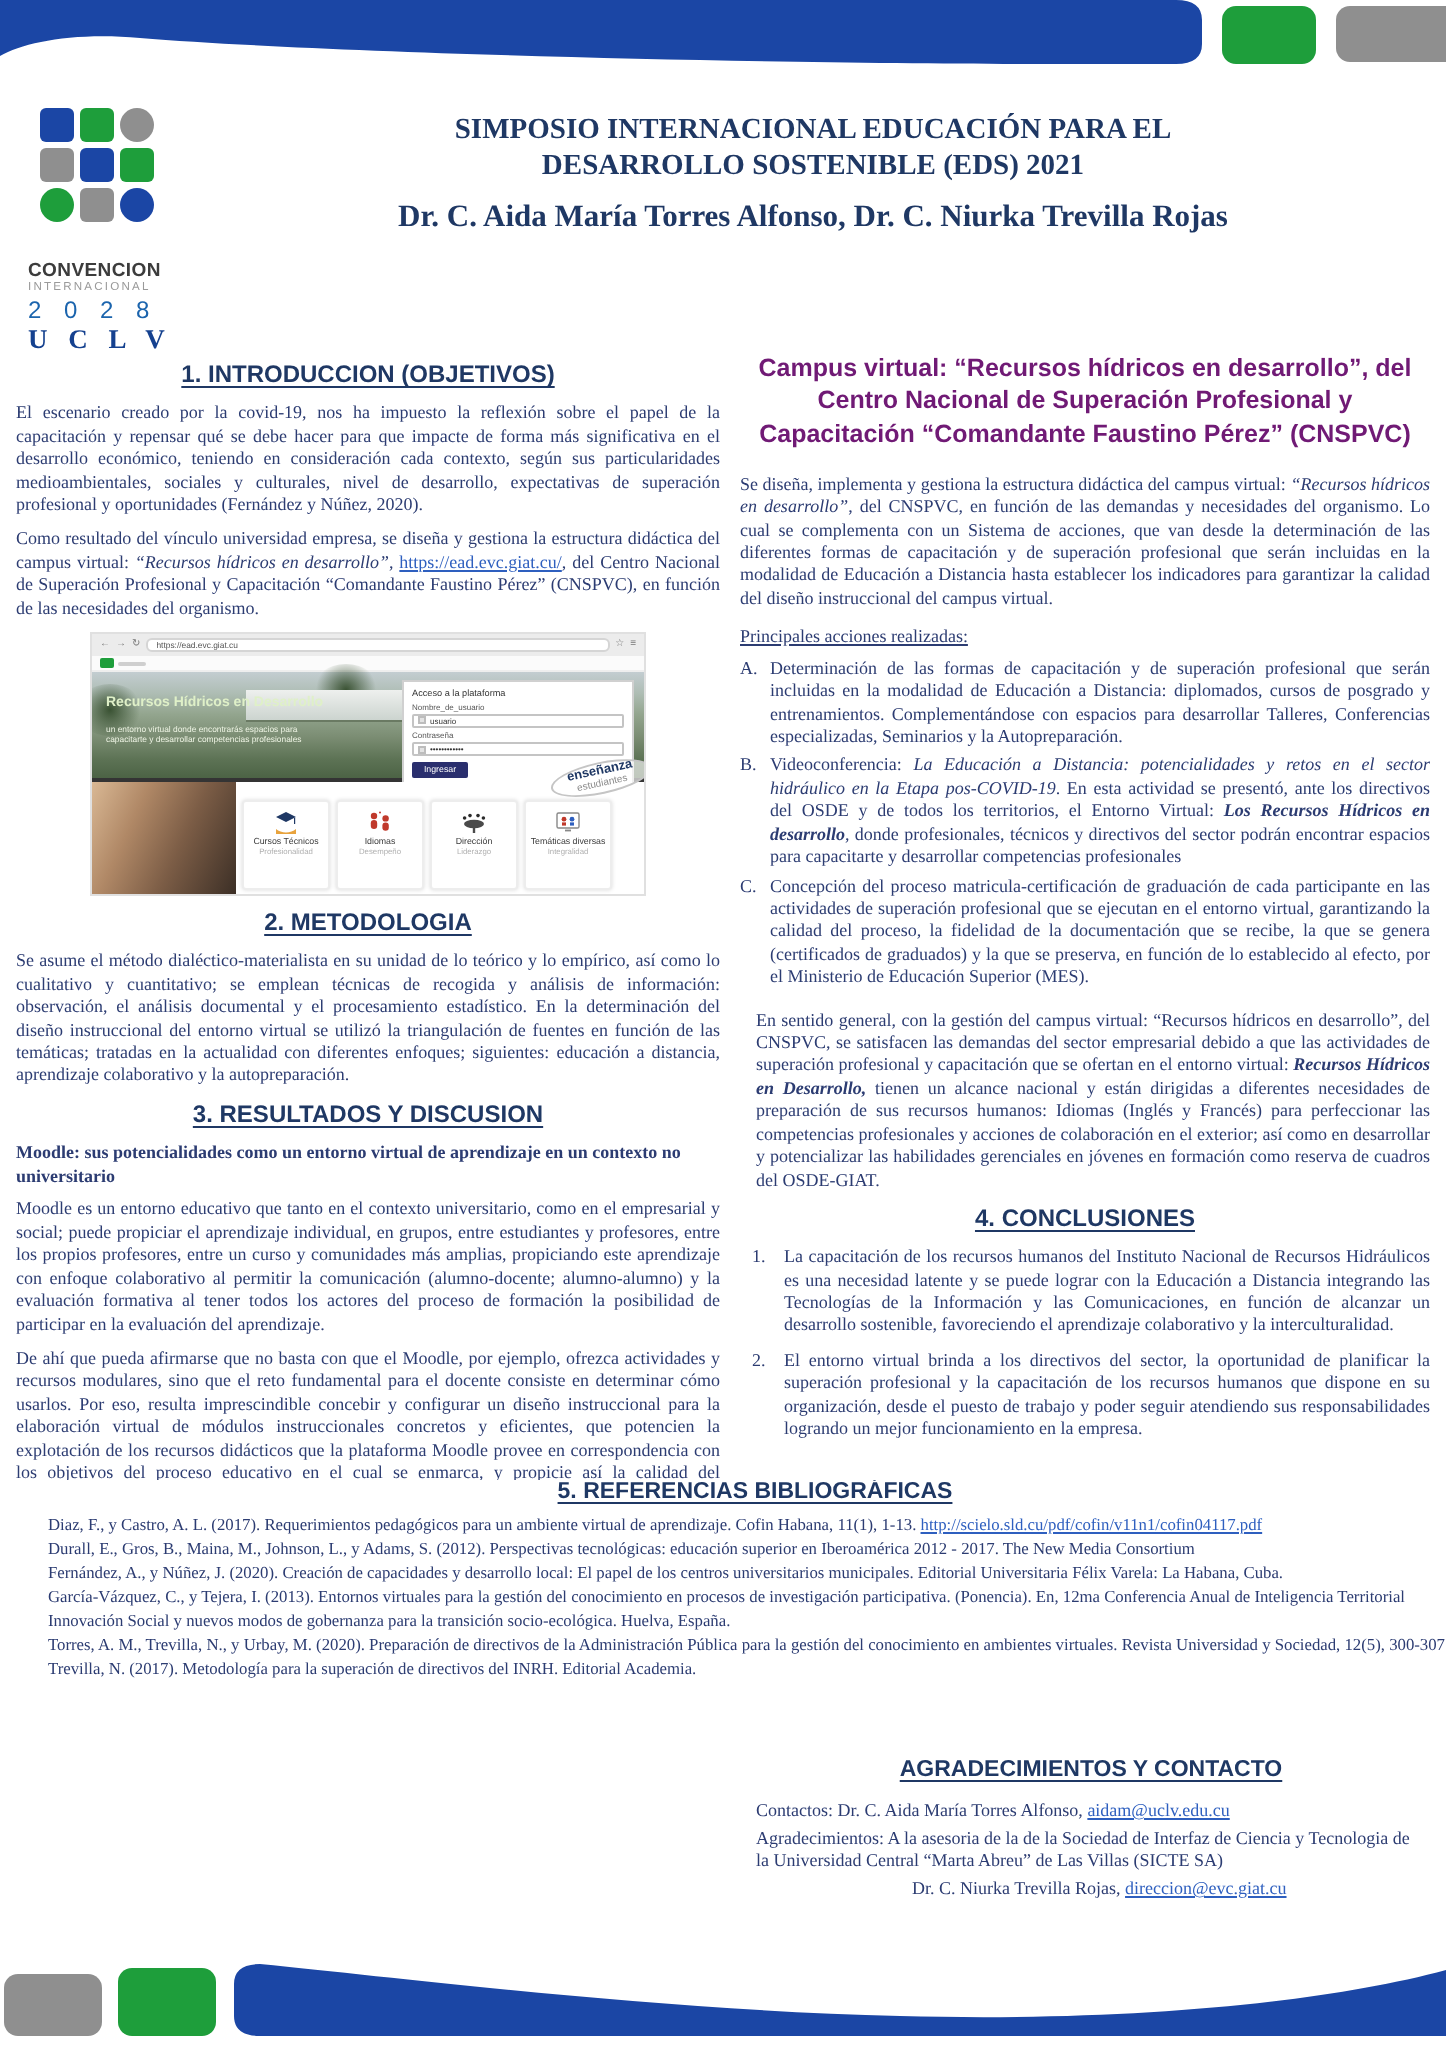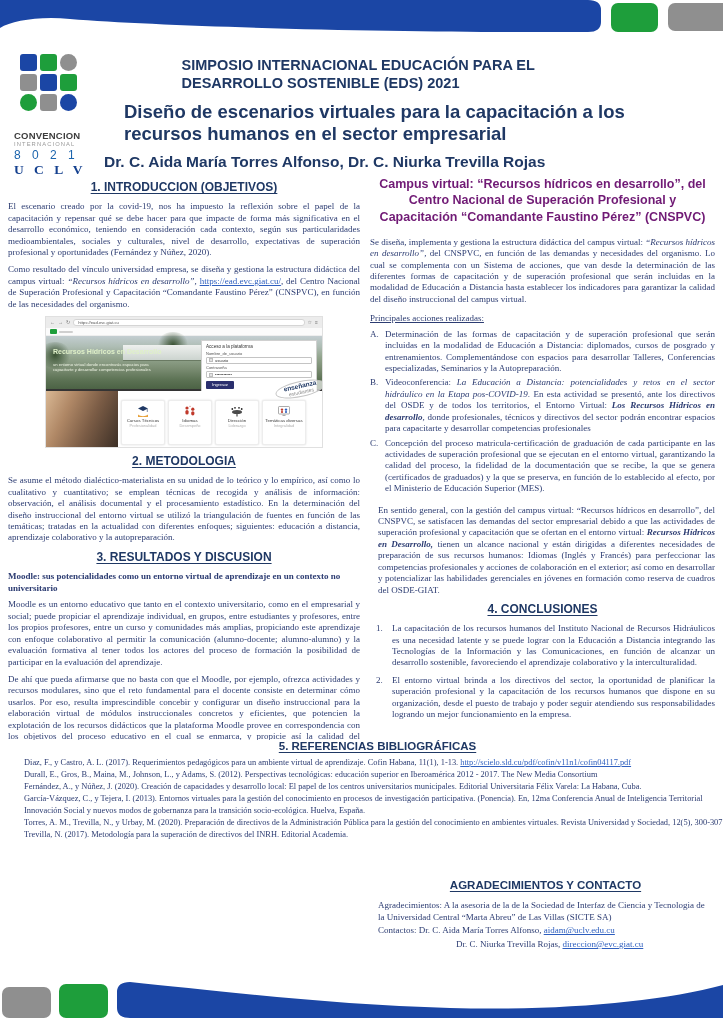--- a/index.html
+++ b/index.html
@@ -17,21 +17,21 @@
   .hdr { position:absolute; top:52px; left:0; width:723px; display:flex; }
   .logo { width:104px; flex:none; padding-left:14px; padding-top:2px; font-family:"Liberation Sans", sans-serif; }
   .logo-grid { display:grid; grid-template-columns:repeat(3,17px); grid-auto-rows:17px; gap:3px; margin-left:6px; }
   .cell { border-radius:3px; }
   .round { border-radius:50%; }
   .c-blue { background:#1b46a5; } .c-green { background:#1e9e3b; } .c-gray { background:#8f8f8f; }
   .logo-l1 { font-size:9.5px; font-weight:bold; color:#3c3c3c; letter-spacing:.2px; margin-top:19px; }
   .logo-l2 { font-size:5.8px; color:#9a9a9a; letter-spacing:1.1px; }
   .logo-l3 { font-size:12px; color:#1b64ad; letter-spacing:4px; margin-top:1px; }
   .logo-l4 { font-size:13.5px; color:#15418f; font-weight:bold; letter-spacing:3.5px; font-family:"Liberation Serif", serif; }
-  .titles { flex:1; font-family:Liberation Sans, sans-serif; padding-right:14px; }
+  .titles { flex:1; text-align:center; font-family:Liberation Serif, serif; padding-right:14px; }
   .t-symposium { font-size:14.5px; font-weight:bold; color:#1f3864; line-height:1.25; max-width:450px; margin:4px auto 0; }
   .t-main { font-size:18.5px; font-weight:bold; color:#1f3864; line-height:1.18; max-width:565px; margin:9px auto 0; }
   .t-authors { font-size:15.5px; font-weight:bold; color:#1f3864; margin-top:8px; }
 
   
   .col { position:absolute; top:174px; height:566px; overflow:hidden; font-size:9px; line-height:1.27; }
   .col-left  { left:8px;  width:352px; }
   .col-right { left:370px; width:345px; }
   .sec-h {
     font-family:"Liberation Sans", sans-serif; font-weight:bold; color:#1f3864;
@@ -126,26 +126,25 @@
         <div class="cell c-gray round"></div>
         <div class="cell c-gray"></div>
         <div class="cell c-blue"></div>
         <div class="cell c-green"></div>
         <div class="cell c-green round"></div>
         <div class="cell c-gray"></div>
         <div class="cell c-blue round"></div>
       </div>
       <div class="logo-l1">CONVENCION</div>
       <div class="logo-l2">INTERNACIONAL</div>
-      <div class="logo-l3">8 0 2 1</div>
+      <div class="logo-l3">2 0 2 8</div>
       <div class="logo-l4">U C L V</div>
     </div>
     <div class="titles">
       <div class="t-symposium">SIMPOSIO INTERNACIONAL EDUCACIÓN PARA EL DESARROLLO SOSTENIBLE (EDS) 2021</div>
-      <div class="t-main">Diseño de escenarios virtuales para la capacitación a los recursos humanos en el sector empresarial</div>
       <div class="t-authors">Dr. C. Aida María Torres Alfonso, Dr. C. Niurka Trevilla Rojas</div>
     </div>
   </div>
 
   <div class="col col-left">
     <div class="sec-h">1. INTRODUCCION (OBJETIVOS)</div>
     <div class="p">El escenario creado por la covid-19, nos ha impuesto la reflexión sobre el papel de la capacitación y repensar qué se debe hacer para que impacte de forma más significativa en el desarrollo económico, teniendo en consideración cada contexto, según sus particularidades medioambientales, sociales y culturales, nivel de desarrollo, expectativas de superación profesional y oportunidades (Fernández y Núñez, 2020).</div>
     <div class="p"><span>Como resultado del vínculo universidad empresa, se diseña y gestiona la estructura didáctica del campus virtual: </span><em>“Recursos hídricos en desarrollo”</em><span>, </span><a class="lnk" href="#">https://ead.evc.giat.cu/</a><span>, del Centro Nacional de Superación Profesional y Capacitación “Comandante Faustino Pérez” (CNSPVC), en función de las necesidades del organismo.</span></div>
 
     <div class="fig">
@@ -293,22 +292,22 @@
     <div class="ref-line"><span>Diaz, F., y Castro, A. L. (2017). Requerimientos pedagógicos para un ambiente virtual de aprendizaje. Cofin Habana, 11(1), 1-13. </span><a class="lnk" href="#">http://scielo.sld.cu/pdf/cofin/v11n1/cofin04117.pdf</a></div>
     <div class="ref-line">Durall, E., Gros, B., Maina, M., Johnson, L., y Adams, S. (2012). Perspectivas tecnológicas: educación superior en Iberoamérica 2012 - 2017. The New Media Consortium</div>
     <div class="ref-line">Fernández, A., y Núñez, J. (2020). Creación de capacidades y desarrollo local: El papel de los centros universitarios municipales. Editorial Universitaria Félix Varela: La Habana, Cuba.</div>
     <div class="ref-line">García-Vázquez, C., y Tejera, I. (2013). Entornos virtuales para la gestión del conocimiento en procesos de investigación participativa. (Ponencia). En, 12ma Conferencia Anual de Inteligencia Territorial Innovación Social y nuevos modos de gobernanza para la transición socio-ecológica. Huelva, España.</div>
     <div class="ref-line">Torres, A. M., Trevilla, N., y Urbay, M. (2020). Preparación de directivos de la Administración Pública para la gestión del conocimiento en ambientes virtuales. Revista Universidad y Sociedad, 12(5), 300-307</div>
     <div class="ref-line">Trevilla, N. (2017). Metodología para la superación de directivos del INRH. Editorial Academia.</div>
   </div>
 
   <div class="contact">
     <div class="contact-h">AGRADECIMIENTOS Y CONTACTO</div>
+    <div class="contact-line"><span>Contactos: Dr. C. Aida María Torres Alfonso, </span><a class="lnk" href="#">aidam@uclv.edu.cu</a></div>
     <div class="contact-line">Agradecimientos: A la asesoria de la de la Sociedad de Interfaz de Ciencia y Tecnologia de la Universidad Central “Marta Abreu” de Las Villas (SICTE SA)</div>
-    <div class="contact-line"><span>Contactos: Dr. C. Aida María Torres Alfonso, </span><a class="lnk" href="#">aidam@uclv.edu.cu</a></div>
     <div class="contact-line contact-line3"><span>Dr. C. Niurka Trevilla Rojas, </span><a class="lnk" href="#">direccion@evc.giat.cu</a></div>
   </div>
 
   <svg class="band band-bottom" width="723" height="52" viewBox="0 0 723 52">
     <rect x="2" y="19" width="49" height="31" rx="7" fill="#8F8F8F"></rect>
     <rect x="59" y="16" width="49" height="34" rx="7" fill="#1E9E3B"></rect>
     <path d="M130,14 Q117,14 117,24 L117,40 Q117,50 130,50 L723,50 L723,17 C660,34 560,43 450,40 C330,37 210,22 130,14 Z" fill="#1B46A5"></path>
   </svg>
 
 </div>

